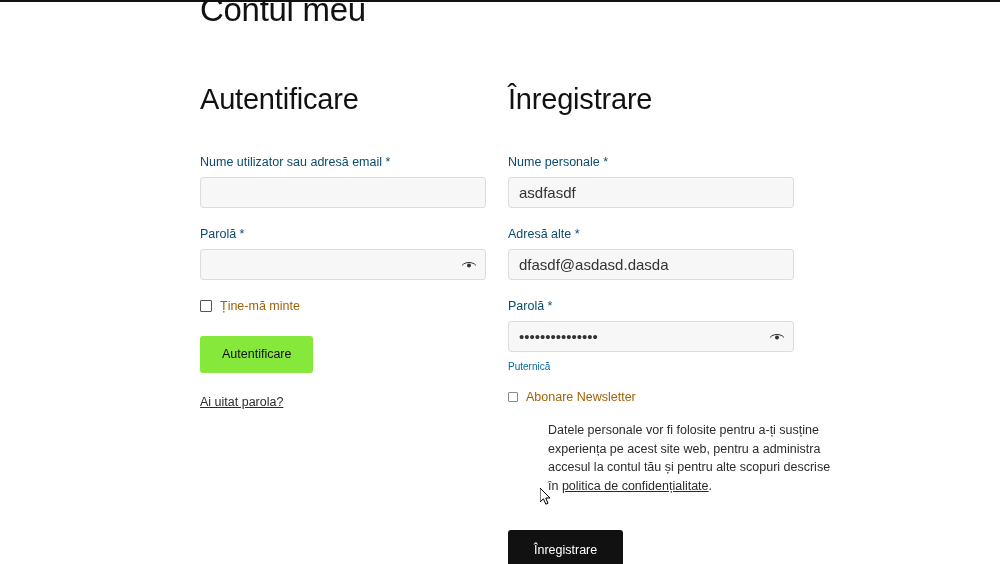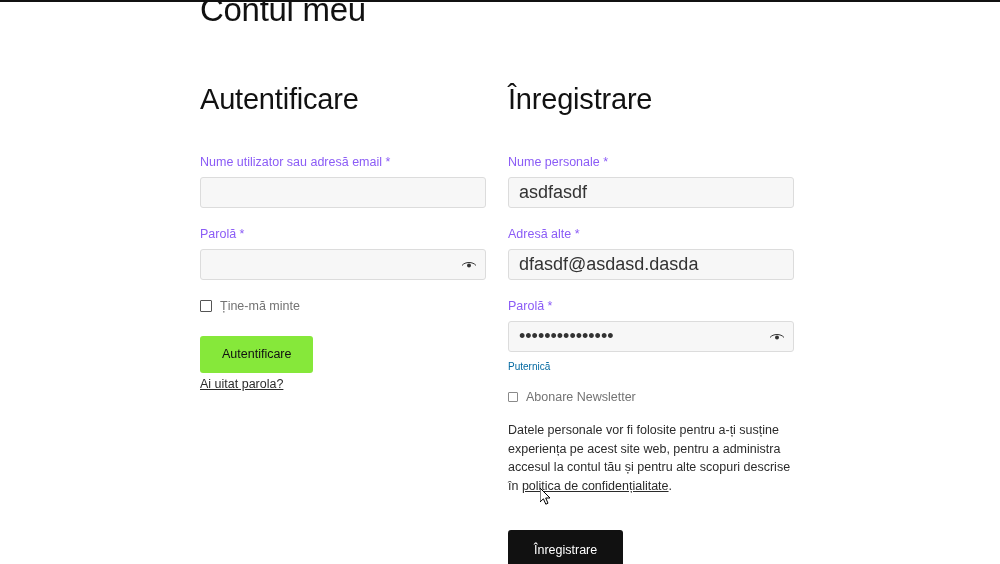--- a/index.html
+++ b/index.html
@@ -45,34 +45,34 @@
     color: #111111;
     margin: 0 0 38px 0;
     line-height: 34px;
     letter-spacing: -0.2px;
   }
 
   .field { margin-bottom: 18px; }
   .field-label {
     display: block;
     font-size: 12.5px;
-    color: #8b5cf6;
+    color: #0c4a6e;
     margin-bottom: 7px;
     line-height: 16px;
   }
   .text-input {
     display: block;
     width: 100%;
     height: 31px;
     padding: 4px 10px;
     border: 1px solid #dcdcdc;
     border-radius: 3px;
     background: #f7f7f7;
     font-family: "Liberation Sans", sans-serif;
-    font-size: 18px;
+    font-size: 15px;
     color: #333333;
     outline: none;
   }
   .text-input::placeholder { color: #999999; }
   .pw-wrap { position: relative; }
   .pw-wrap .text-input { padding-right: 32px; }
   .eye-icon {
     position: absolute;
     right: 9px;
     top: 50%;
@@ -96,21 +96,21 @@
     display: inline-block;
     margin-right: 8px;
     flex: 0 0 auto;
   }
   .cbox.small {
     width: 10px; height: 10px;
     border: 1px solid #8a8a8a;
   }
   .cbox-label {
     font-size: 12.5px;
-    color: #737373;
+    color: #a16207;
     line-height: 16px;
   }
 
   .btn {
     display: inline-block;
     border: none;
     border-radius: 3px;
     font-family: "Liberation Sans", sans-serif;
     font-size: 12.5px;
     cursor: pointer;
@@ -125,39 +125,40 @@
   }
   .btn-register {
     margin-top: 22px;
     padding: 14px 26px;
     background: #111111;
     color: #ffffff;
     position: relative;
   }
   .forgot-link {
     display: inline-block;
-    margin-top: 4px;
+    margin-top: 22px;
     font-size: 12.5px;
     color: #2b2b2b;
     text-decoration: underline;
     cursor: pointer;
   }
 
   .strength {
     font-size: 10px;
     color: #0369a1;
     margin-top: 7px;
     line-height: 16px;
   }
   .privacy-text {
     font-size: 12.5px;
     color: #2b2b2b;
     line-height: 18.5px;
     margin-top: 16px;
     width: 292px;
+    margin-left: 40px;
   }
   .privacy-text a {
     color: #2b2b2b;
     text-decoration: underline;
   }
   .cursor {
     position: absolute;
     left: 540px; top: 488px;
     width: 12px; height: 18px;
     pointer-events: none;

